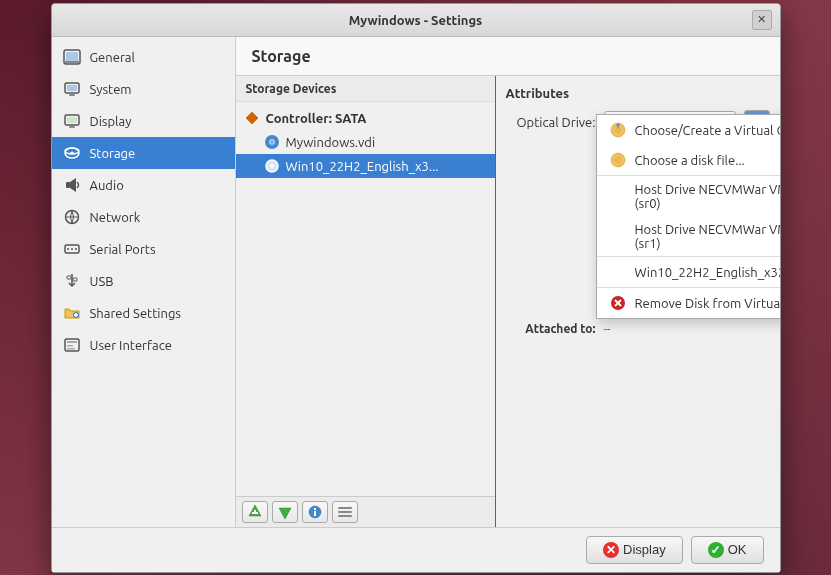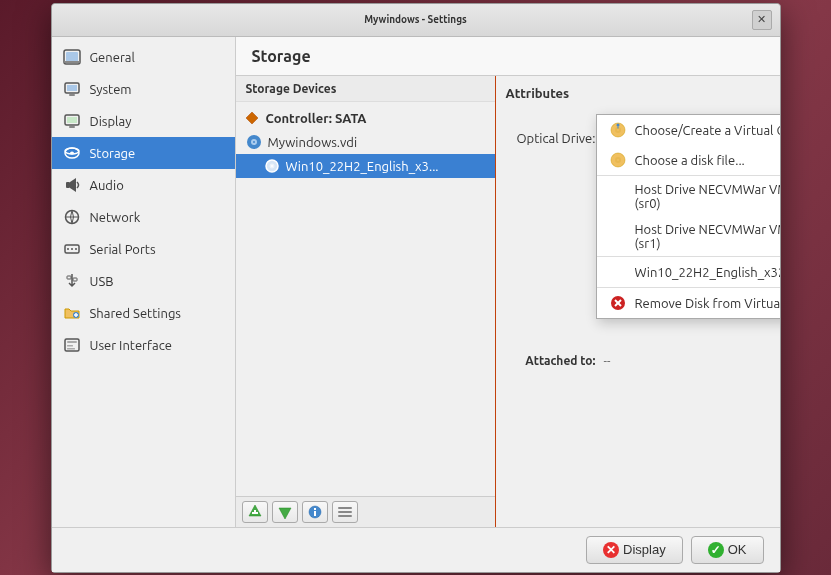--- a/index.html
+++ b/index.html
@@ -38,21 +38,21 @@
       align-items: center;
       justify-content: space-between;
       border-bottom: 1px solid #bbb;
       border-radius: 4px 4px 0 0;
     }
 
     .titlebar-title {
       flex: 1;
       text-align: center;
       font-weight: bold;
-      font-size: 10px;
+      font-size: 13px;
       color: #333;
     }
 
     .titlebar-close {
       width: 20px;
       height: 20px;
       background: #d0d0d0;
       border: 1px solid #aaa;
       border-radius: 2px;
       cursor: pointer;
@@ -160,21 +160,21 @@
       background: #3a80d2;
       color: white;
     }
 
     .device-item.controller {
       font-weight: bold;
       padding-left: 8px;
     }
 
     .device-item.vdi {
-      padding-left: 10px;
+      padding-left: 28px;
     }
 
     .device-item.iso {
       padding-left: 28px;
     }
 
     .device-icon {
       width: 16px;
       height: 16px;
       display: flex;
@@ -207,21 +207,20 @@
       color: #555;
     }
 
     
     .attributes-pane {
       flex: 1;
       display: flex;
       flex-direction: column;
       padding: 10px;
       position: relative;
-      gap: 16px;
     }
 
     .attributes-title {
       font-weight: bold;
       font-size: 13px;
       color: #333;
       margin-bottom: 10px;
     }
 
     .attr-row {

